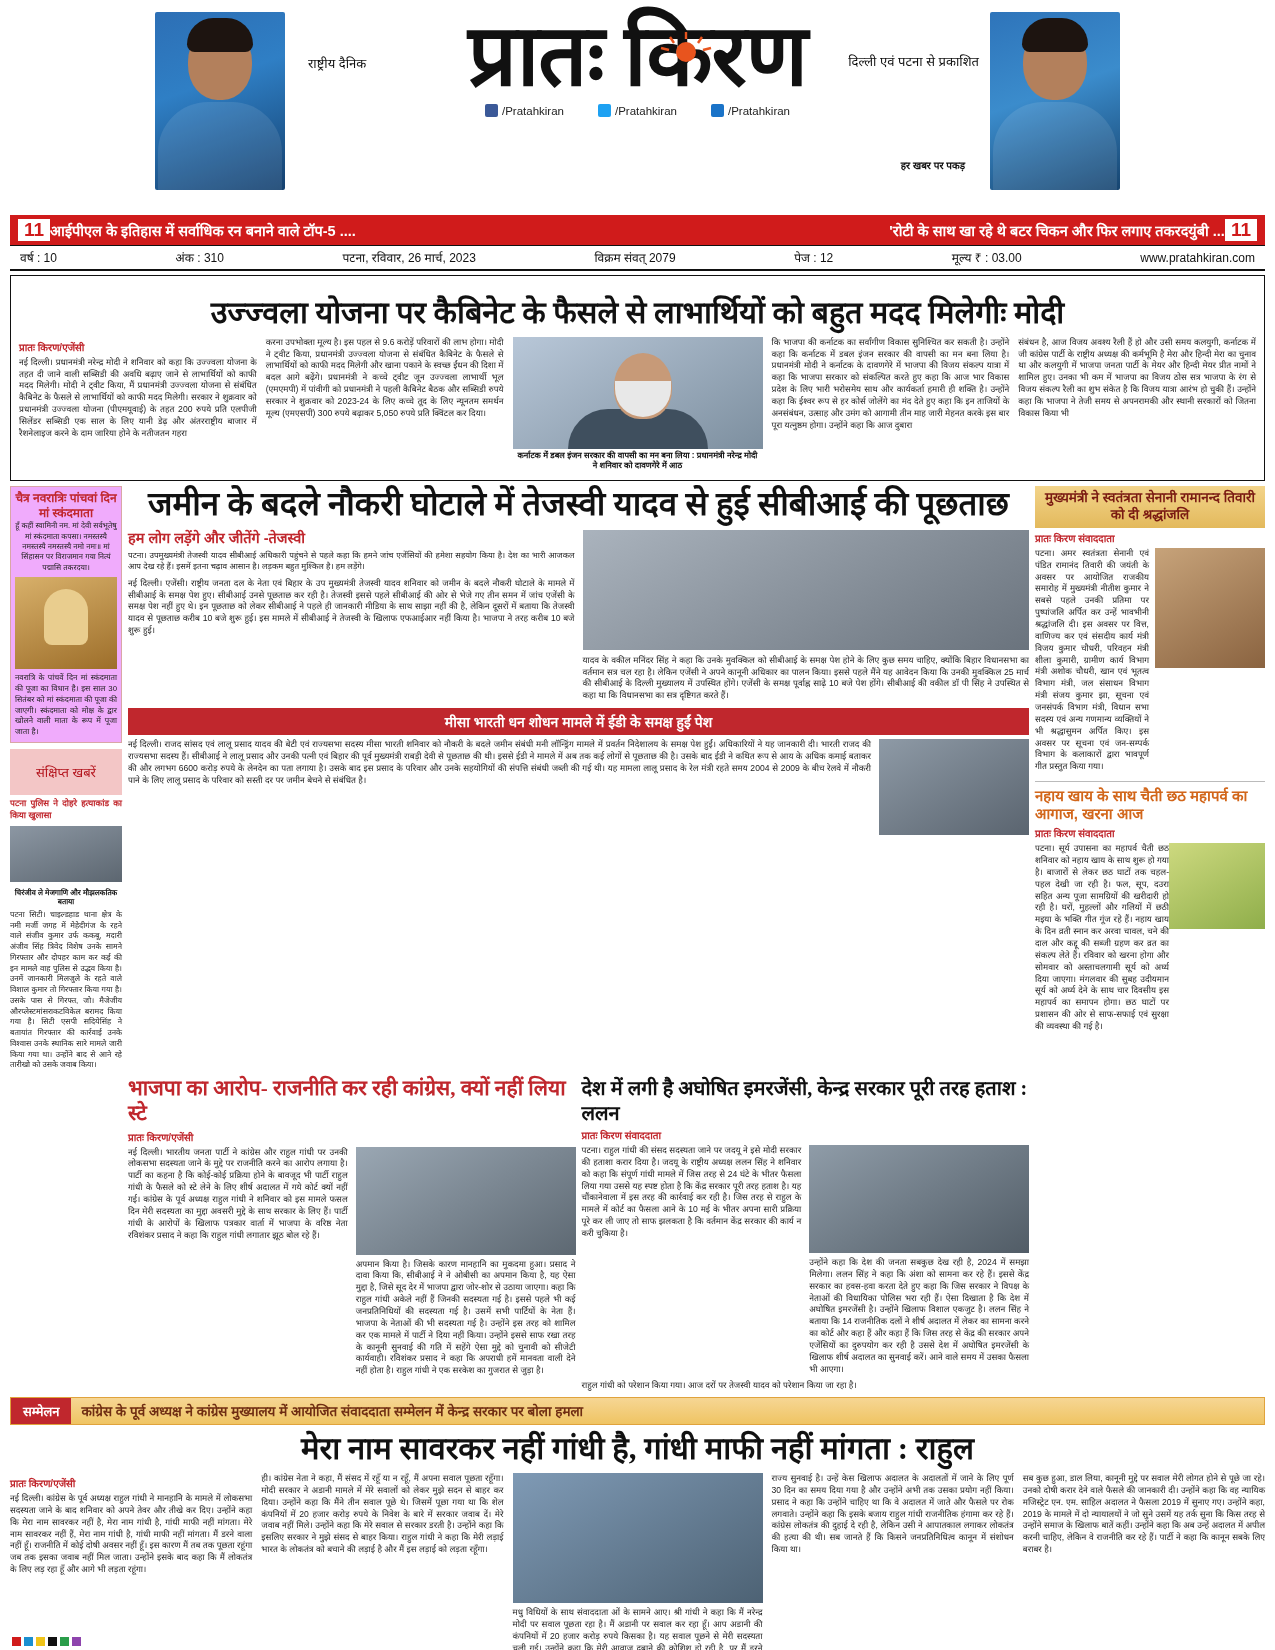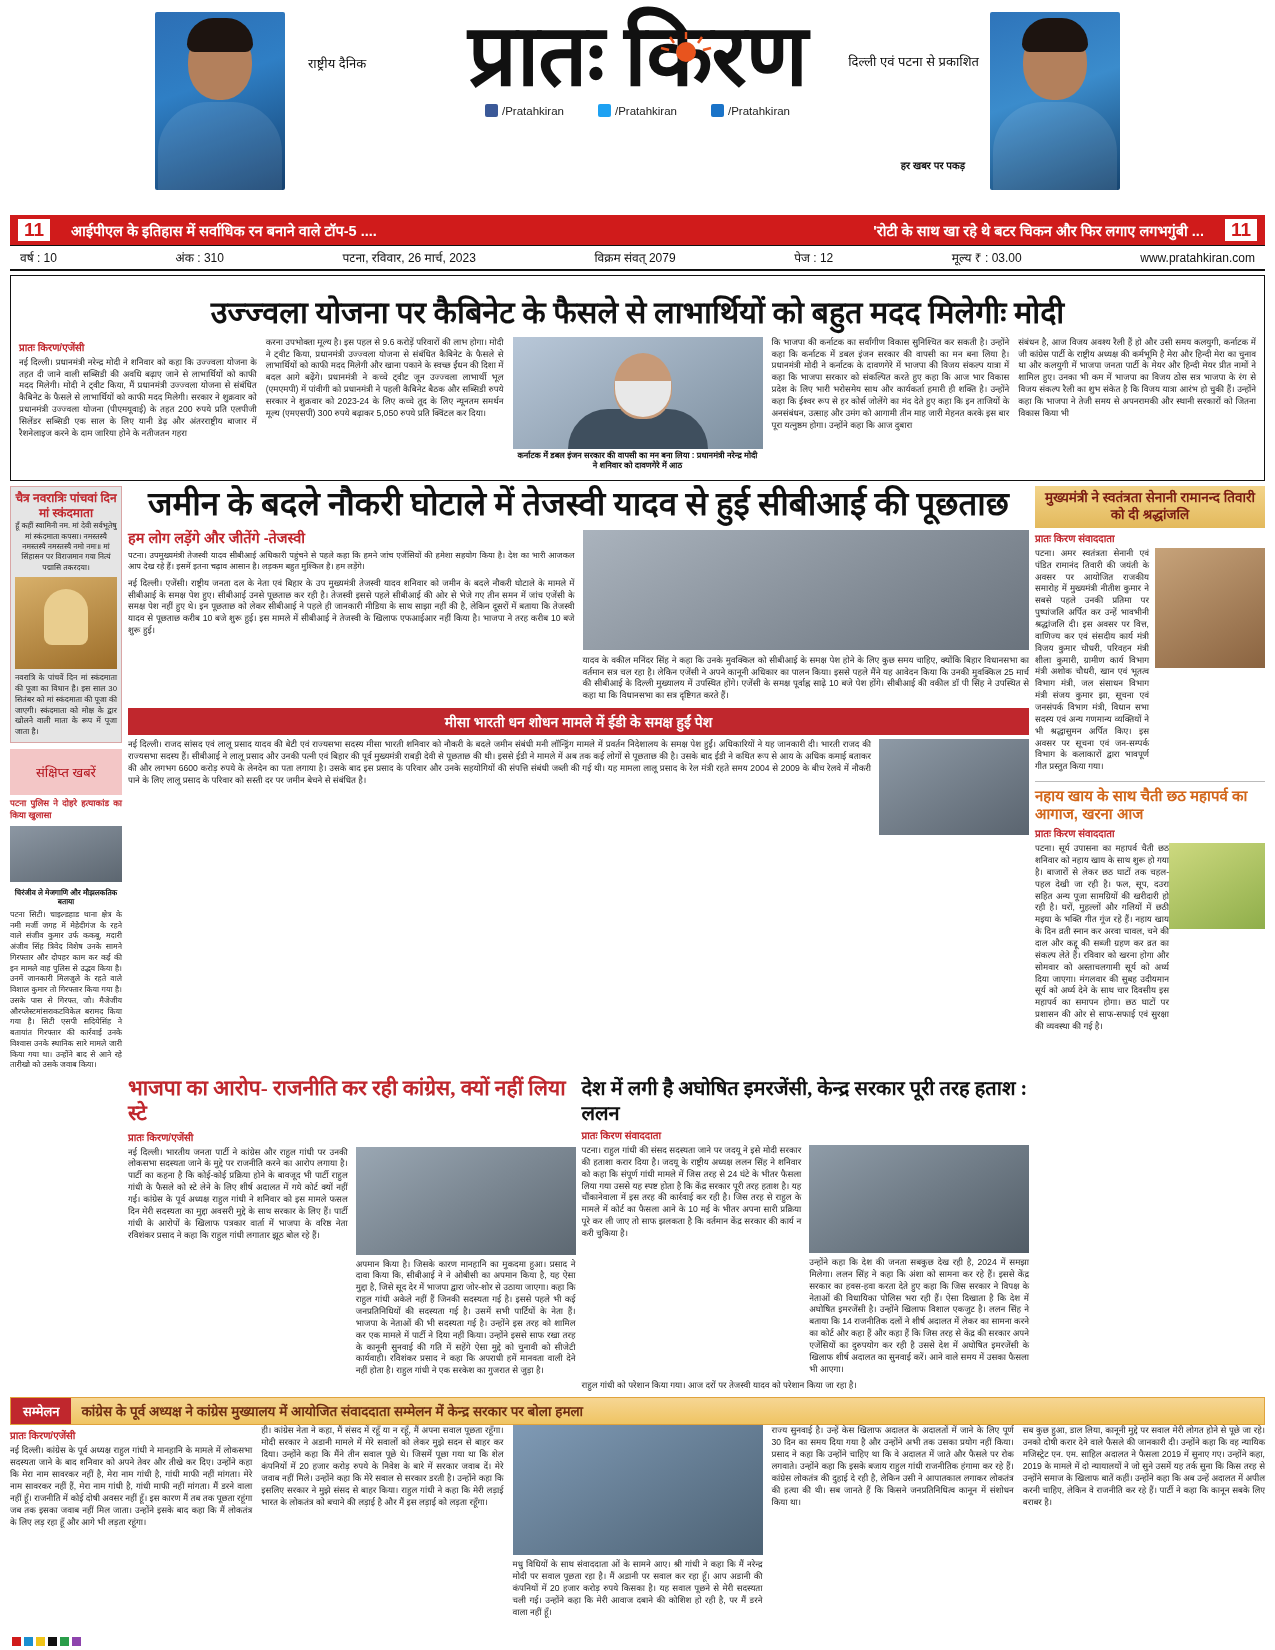--- a/index.html
+++ b/index.html
@@ -60,21 +60,21 @@
   .ic.tw { background:#1da1f2; }
   .ic.yt { background:#1a73c8; }
 
   
   .redbar {
     background:#d01b1b; color:#fff; height:30px; margin-top:4px;
     display:flex; align-items:center; justify-content:space-between;
     padding:0 8px; font-size:14.5px; font-weight:bold;
   }
   .redbar .num { background:#fff; color:#d01b1b; font-size:19px; padding:0 6px; font-weight:bold; }
-  .redbar .seg { display:flex; align-items:center; gap:21px; }
+  .redbar .seg { display:flex; align-items:center; gap:0; }
 
   
   .infobar {
     display:flex; justify-content:space-between; align-items:center;
     border-bottom:2px solid #111; border-top:1px solid #111;
     font-size:12px; padding:3px 10px; margin-bottom:4px;
   }
   .infobar span { white-space:nowrap; }
   .hl { font-family:"Liberation Serif", serif; font-weight:bold; color:#111; }
   .byline { color:#c0272d; font-weight:bold; font-size:10px; margin:3px 0; }
@@ -90,21 +90,21 @@
   .lead h1 { font-size:30.5px; line-height:1.14; margin:0 0 6px; text-align:center; }
   .lead-grid { display:grid; grid-template-columns:1fr 1fr 250px 1fr 1fr; gap:9px; }
   .lead-photo { width:100%; height:112px; background:linear-gradient(150deg,#b8c7d8,#7d8f9f); position:relative; }
   .lead-photo .pm-head { position:absolute; left:52%; top:16px; width:58px; height:66px; background:#c79a78; border-radius:50% 50% 44% 44%; transform:translateX(-50%); }
   .lead-photo .pm-beard { position:absolute; left:52%; top:44px; width:56px; height:36px; background:#e8e8e8; border-radius:0 0 40px 40px; transform:translateX(-50%); }
   .lead-photo .pm-body { position:absolute; left:50%; bottom:0; width:140px; height:40px; background:#3f4f5e; border-radius:60px 60px 0 0; transform:translateX(-50%); }
 
   
   .mid { display:grid; grid-template-columns:112px 1fr 230px; gap:6px; margin-top:5px; }
 
-  .navratri-box { border:1px solid #d9a6a6; background:#e5e5e5; padding:4px; }
+  .navratri-box { border:1px solid #d9a6a6; background:#f0abfc; padding:4px; }
   .navratri-box .t { color:#c0272d; font-weight:bold; font-size:12px; text-align:center; line-height:1.25; }
   .navratri-img { width:100%; height:92px; background:linear-gradient(160deg,#d8b06a,#9d6e2a); margin:4px 0; position:relative; }
   .navratri-img .deity { position:absolute; left:50%; top:12px; transform:translateX(-50%); width:44px; height:56px; background:#e9cd8e; border-radius:22px 22px 8px 8px; }
 
   .sankshipt-head { background:#f3c6c6; color:#b3121b; font-weight:normal; font-size:13px; text-align:center; padding:14px; margin-top:6px; }
   .mini-photo { width:100%; height:56px; background:linear-gradient(160deg,#8c97a3,#5c6670); margin:4px 0; }
 
   .big2 { }
   .big2 h2 { font-size:33px; line-height:1.14; text-align:center; margin:0 0 6px; }
   .big2-grid { display:grid; grid-template-columns:1fr 1fr; gap:8px; }
@@ -181,21 +181,21 @@
       </div>
     </div>
   </div>
 
   <div class="redbar">
     <div class="seg">
       <span class="num">11</span>
       <span>आईपीएल के इतिहास में सर्वाधिक रन बनाने वाले टॉप-5 ....</span>
     </div>
     <div class="seg">
-      <span>'रोटी के साथ खा रहे थे बटर चिकन और फिर लगाए लगभगुंबी ...</span>
+      <span>'रोटी के साथ खा रहे थे बटर चिकन और फिर लगाए तकरदयुंबी ...</span>
       <span class="num">11</span>
     </div>
   </div>
 
   <div class="infobar">
     <span>वर्ष : 10</span>
     <span>अंक : 310</span>
     <span>पटना, रविवार, 26 मार्च, 2023</span>
     <span>विक्रम संवत् 2079</span>
     <span>पेज : 12</span>
@@ -315,20 +315,21 @@
 
     <div></div>
   </div>
 
   <div class="sammelan">
     <div class="tag">सम्मेलन</div>
     <div class="txt">कांग्रेस के पूर्व अध्यक्ष ने कांग्रेस मुख्यालय में आयोजित संवाददाता सम्मेलन में केन्द्र सरकार पर बोला हमला</div>
   </div>
 
   <div class="rahul">
+    <h2 class="hl">मेरा नाम सावरकर नहीं गांधी है, गांधी माफी नहीं मांगता : राहुल</h2>
     <div class="rahul-grid">
       <div>
         <div class="byline">प्रातः किरण/एजेंसी</div>
         <div class="body-text">नई दिल्ली। कांग्रेस के पूर्व अध्यक्ष राहुल गांधी ने मानहानि के मामले में लोकसभा सदस्यता जाने के बाद शनिवार को अपने तेवर और तीखे कर दिए। उन्होंने कहा कि मेरा नाम सावरकर नहीं है, मेरा नाम गांधी है, गांधी माफी नहीं मांगता। मेरे नाम सावरकर नहीं हैं, मेरा नाम गांधी है, गांधी माफी नहीं मांगता। मैं डरने वाला नहीं हूँ। राजनीति में कोई दोषी अवसर नहीं हूँ। इस कारण मैं तब तक पूछता रहूंगा जब तक इसका जवाब नहीं मिल जाता। उन्होंने इसके बाद कहा कि मैं लोकतंत्र के लिए लड़ रहा हूँ और आगे भी लड़ता रहूंगा।</div>
       </div>
       <div class="body-text">ही। कांग्रेस नेता ने कहा, मैं संसद में रहूँ या न रहूँ, मैं अपना सवाल पूछता रहूँगा। मोदी सरकार ने अडानी मामले में मेरे सवालों को लेकर मुझे सदन से बाहर कर दिया। उन्होंने कहा कि मैंने तीन सवाल पूछे थे। जिसमें पूछा गया था कि शेल कंपनियों में 20 हजार करोड़ रुपये के निवेश के बारे में सरकार जवाब दें। मेरे जवाब नहीं मिले। उन्होंने कहा कि मेरे सवाल से सरकार डरती है। उन्होंने कहा कि इसलिए सरकार ने मुझे संसद से बाहर किया। राहुल गांधी ने कहा कि मेरी लड़ाई भारत के लोकतंत्र को बचाने की लड़ाई है और मैं इस लड़ाई को लड़ता रहूँगा।</div>
       <div>
         <div class="photo rahul-photo"></div>
         <div class="body-text" style="margin-top:4px">मधु विधियों के साथ संवाददाता ओं के सामने आए। श्री गांधी ने कहा कि मैं नरेन्द्र मोदी पर सवाल पूछता रहा है। मैं अडानी पर सवाल कर रहा हूँ। आप अडानी की कंपनियों में 20 हजार करोड़ रुपये किसका है। यह सवाल पूछने से मेरी सदस्यता चली गई। उन्होंने कहा कि मेरी आवाज दबाने की कोशिश हो रही है, पर मैं डरने वाला नहीं हूँ।</div>
       </div>

